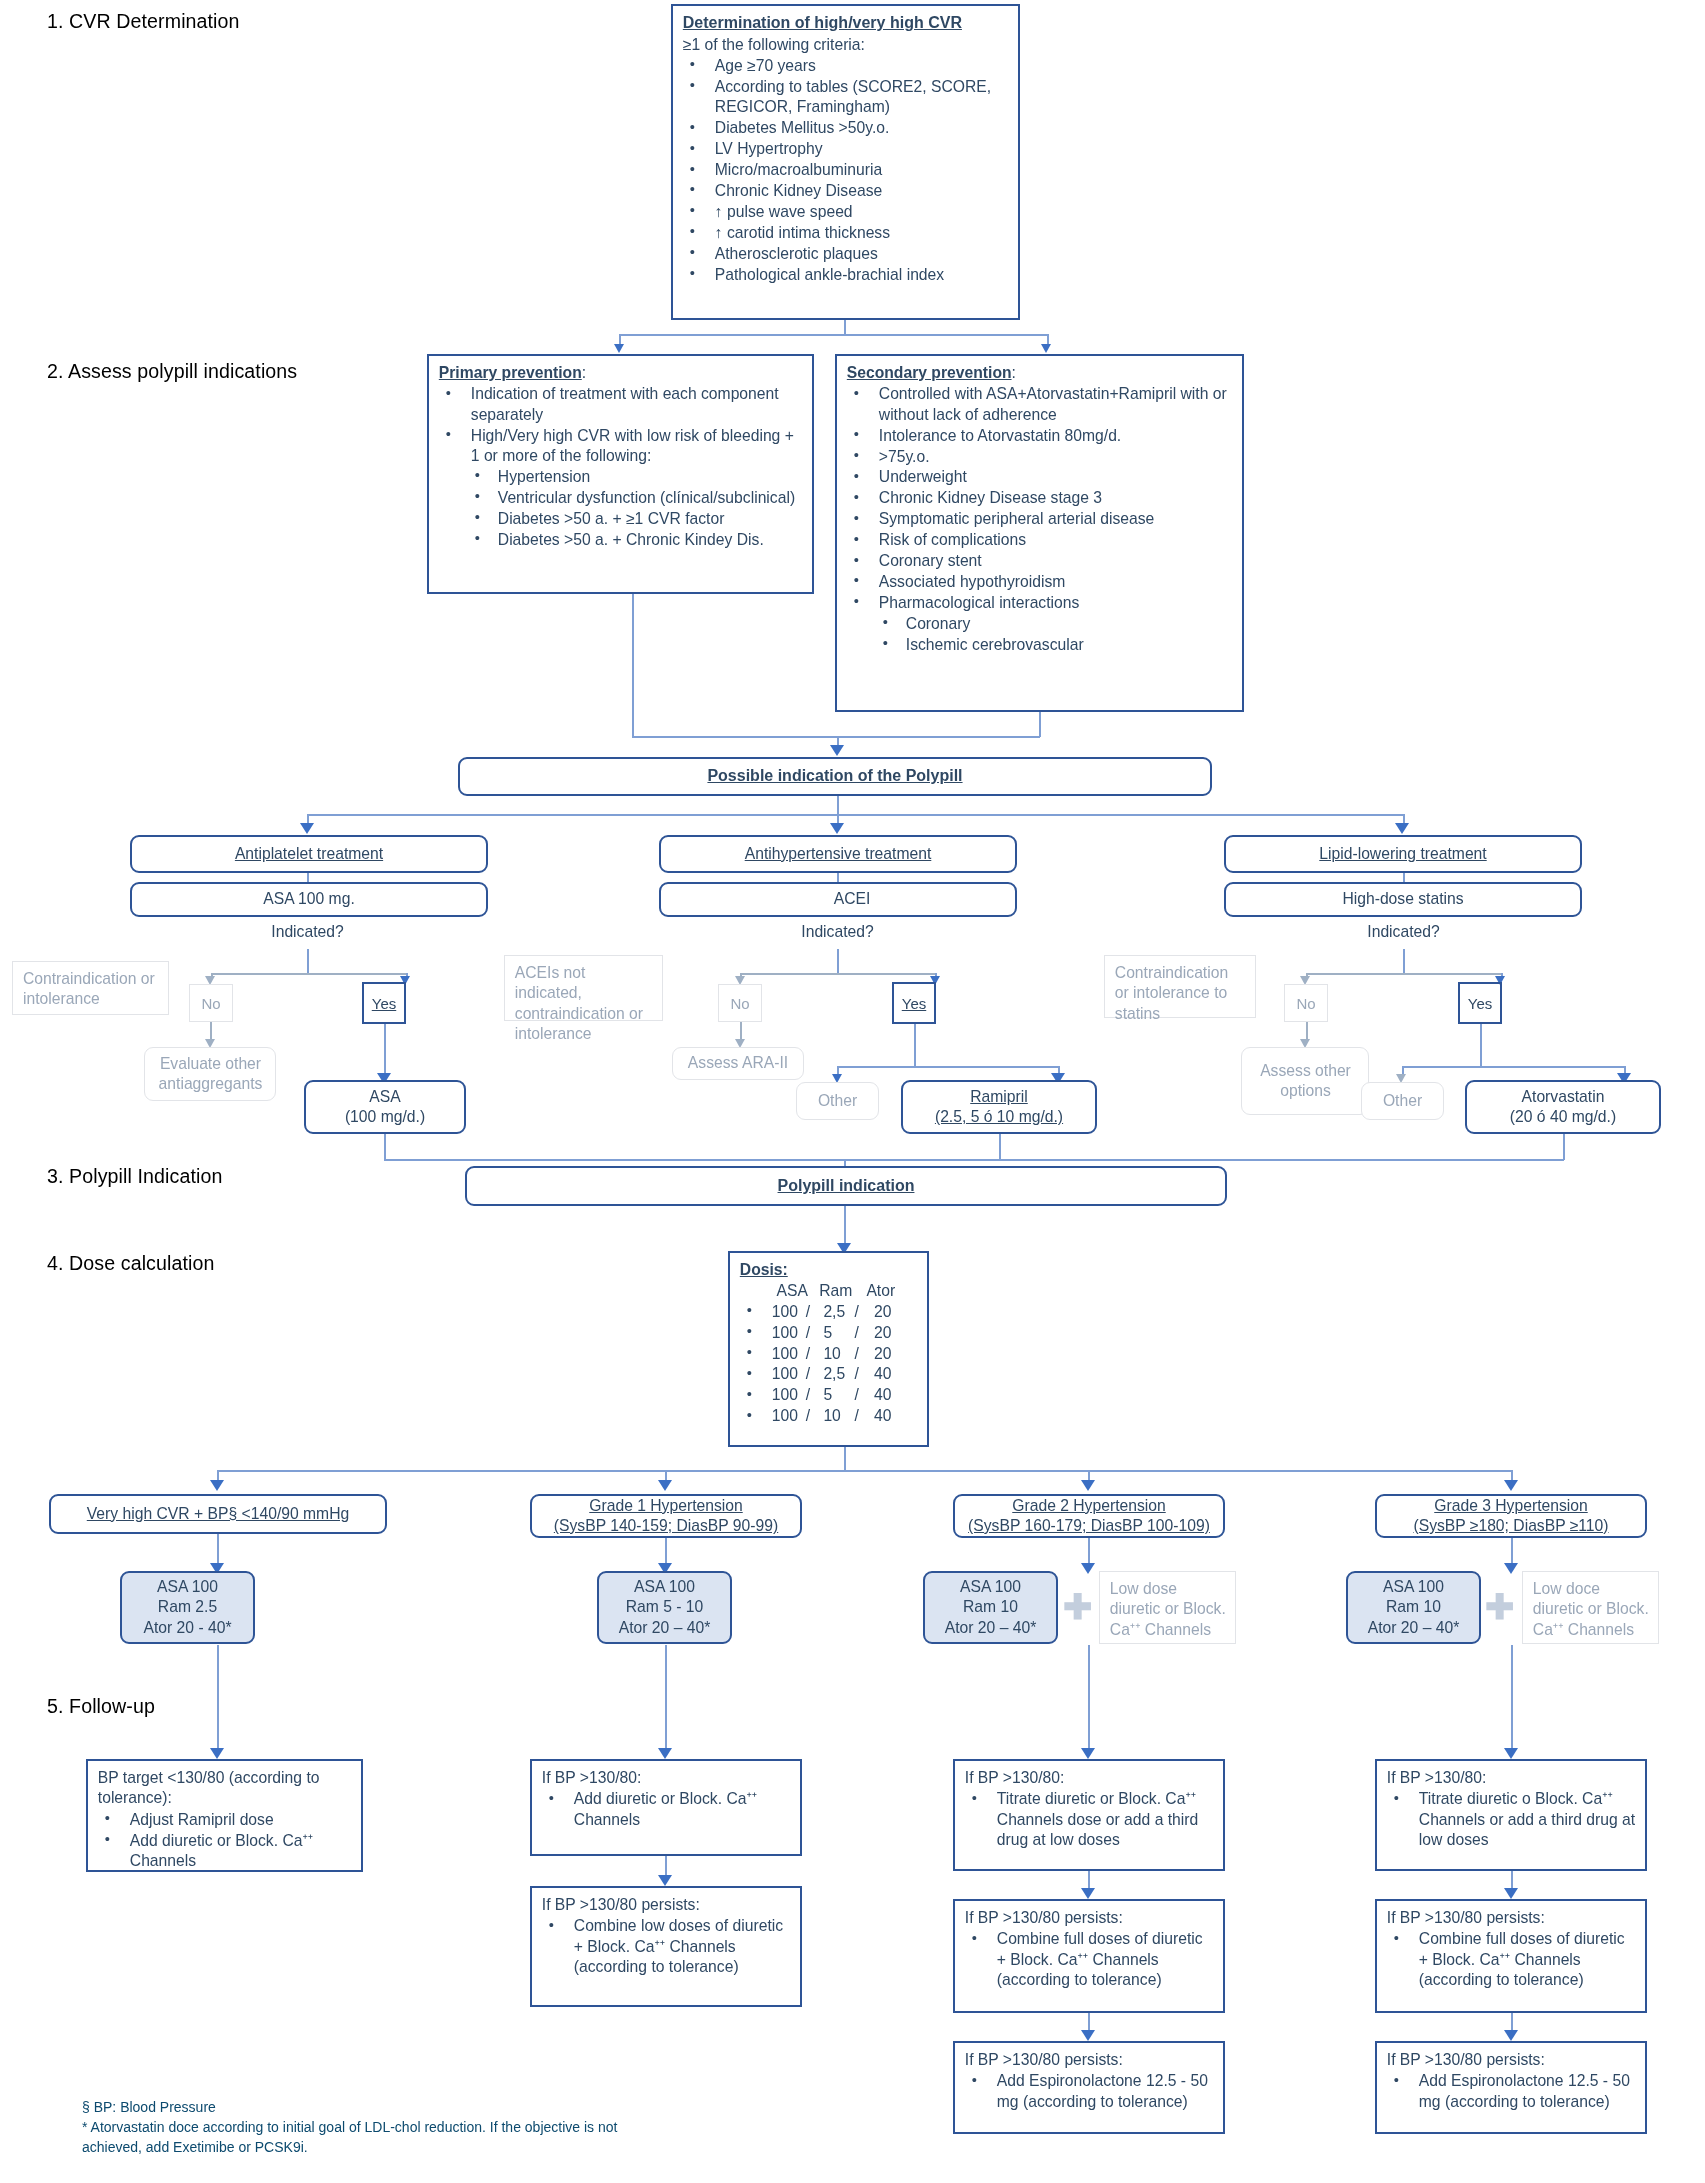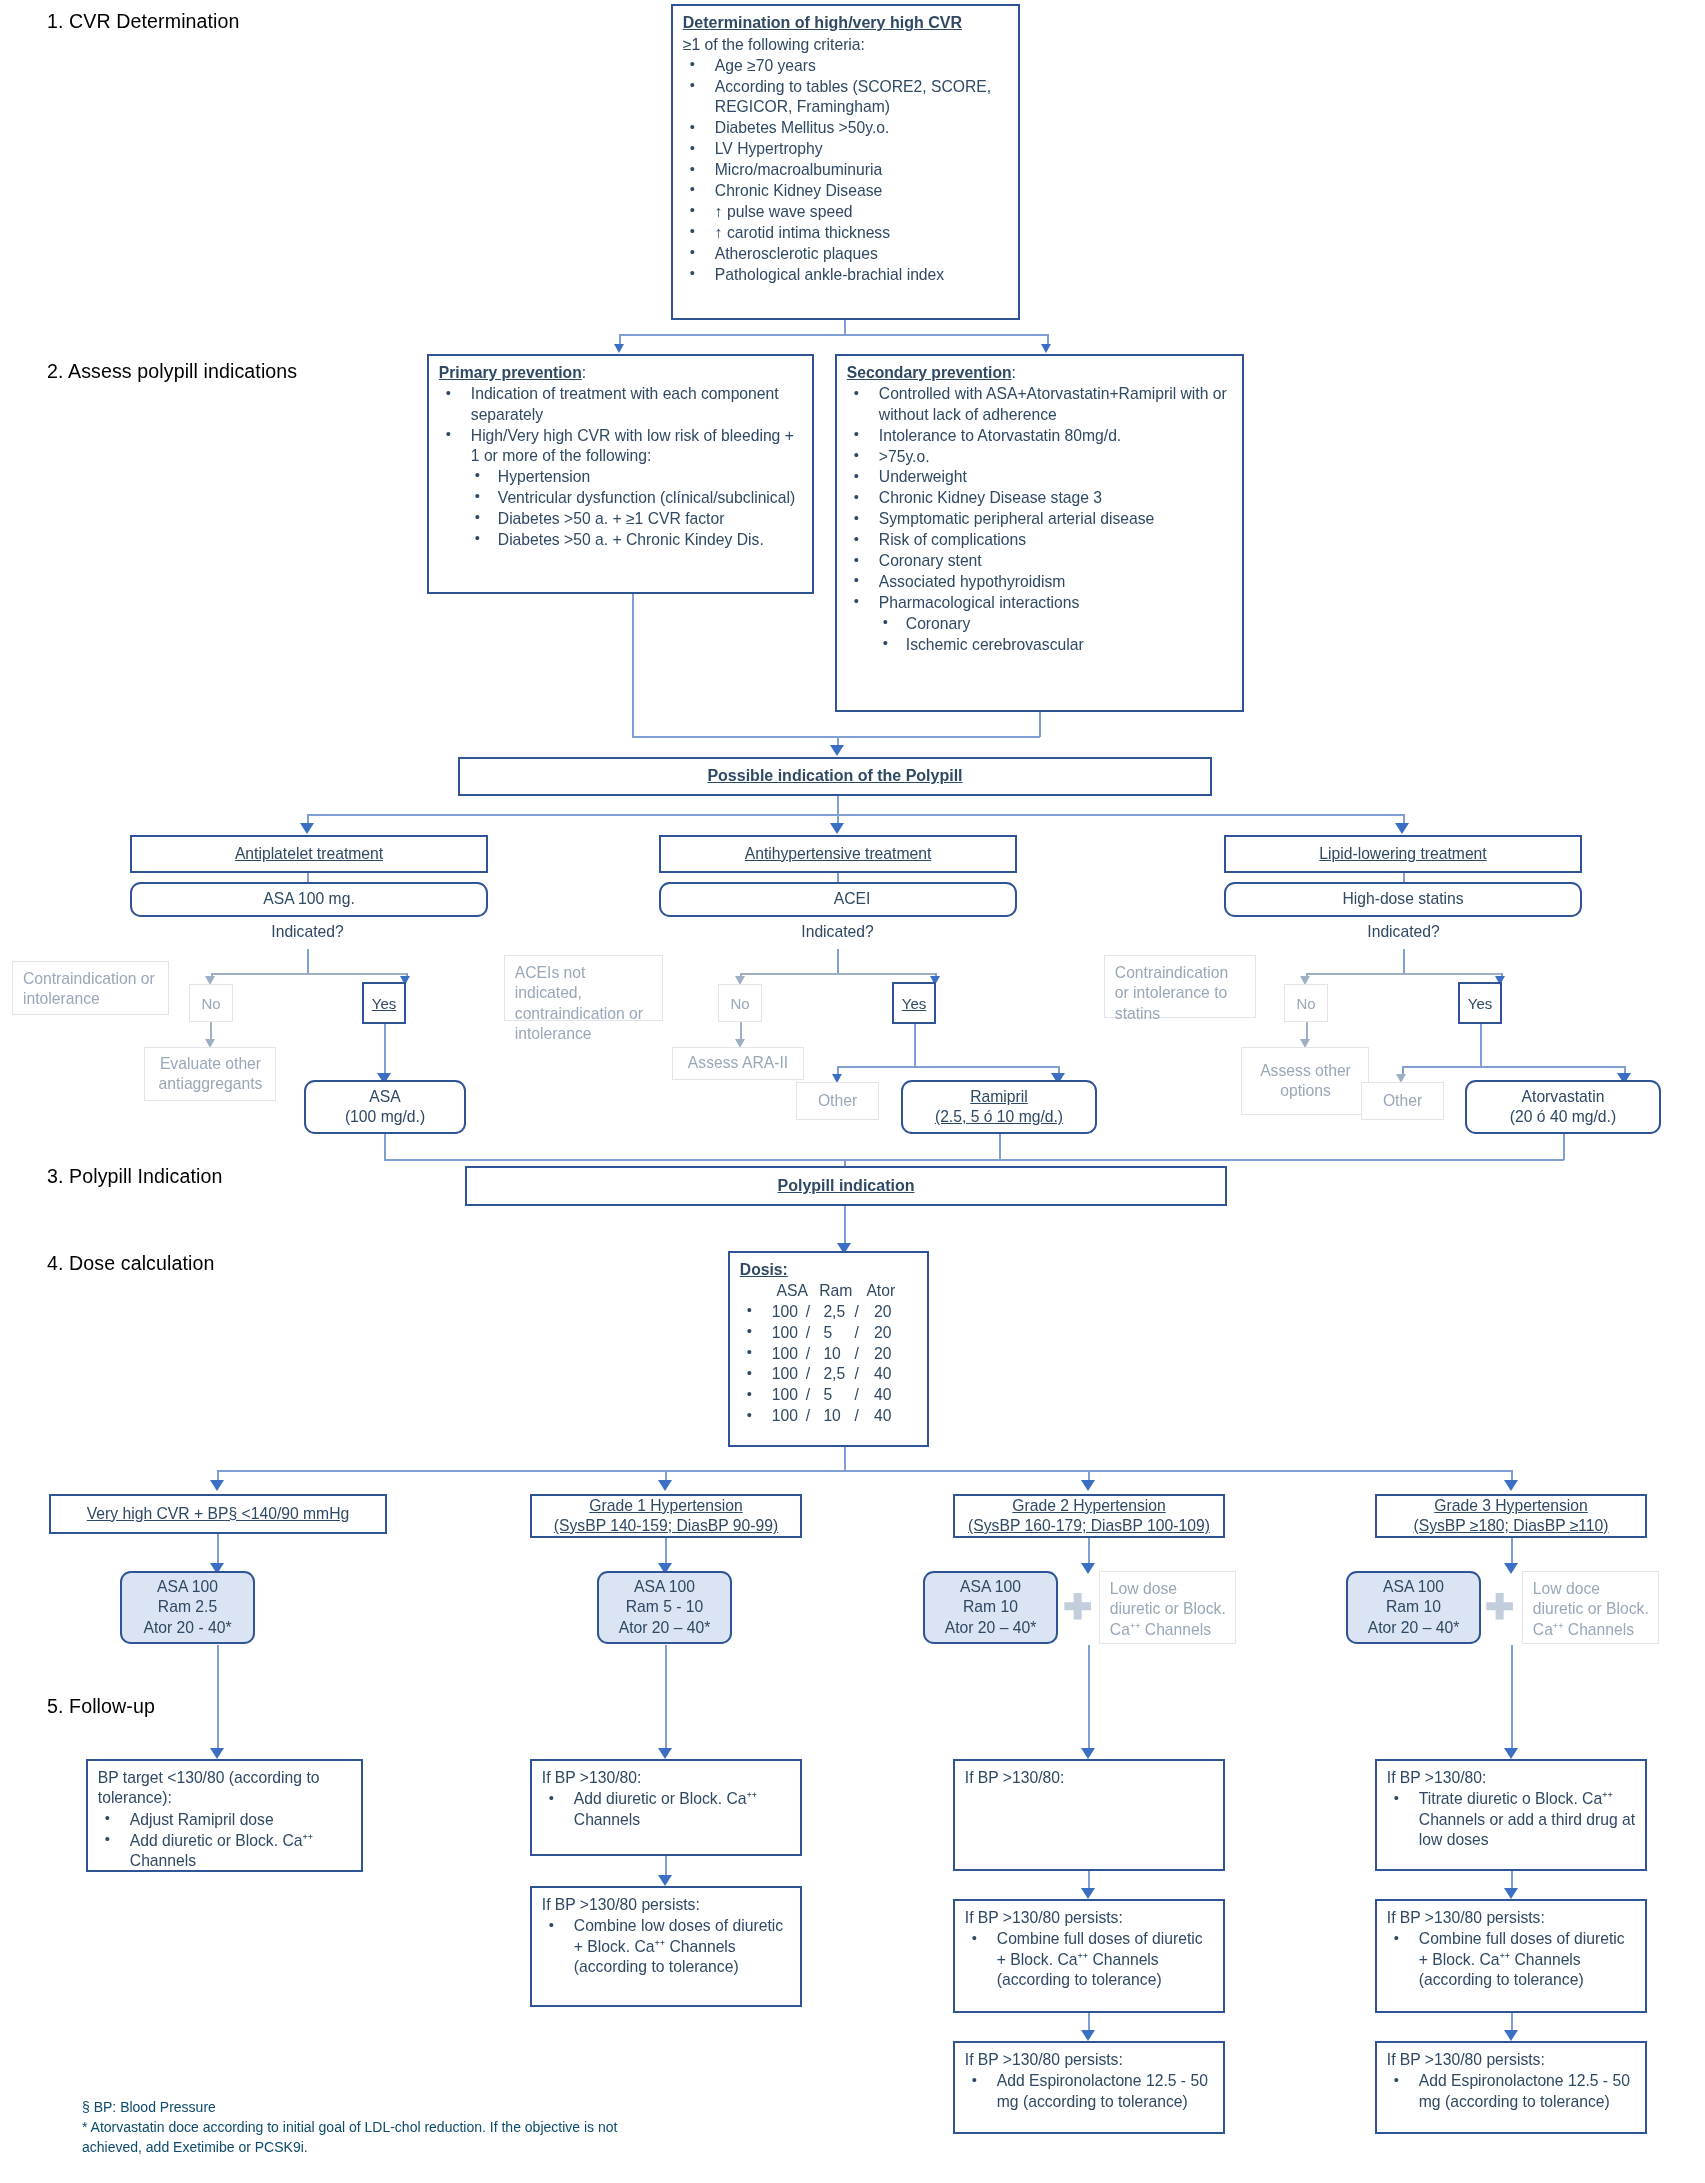--- a/index.html
+++ b/index.html
@@ -22,21 +22,21 @@
     box-sizing:border-box;
     border:2px solid #2e5496;
     background:#ffffff;
     color:#2f4863;
     font-size:15.7px;
     line-height:1.30;
   }
   .box.round{border-radius:10.8px;}
   .box.fill{background:#dbe4f2;}
   .box.grey{border:1.5px solid #e2e4e8;color:#9aa7b8;background:#ffffff;}
-  .box.center{display:flex;align-items:center;justify-content:center;text-align:center;}
+  .box.center{display:flex;align-items:center;justify-content:center;text-align:center;border-radius:9px;}
   .box.padded{padding:6.9px 8.8px 6.9px 9.8px;}
 
   .hdr{font-weight:bold;text-decoration:underline;}
   .hdr-plain{text-decoration:underline;}
 
   
   ul.bl{margin:0;padding:0;list-style:none;}
   ul.bl > li{
     position:relative;
     padding-left:32px;
@@ -396,20 +396,23 @@
     <span>Ator 20 – 40*</span>
   </div>
   <div class="plus" style="left:1063px;top:1589px;">✚</div>
   <div class="box grey padded" style="left:1099px;top:1571px;width:137px;height:73px;">
     <span>Low dose diuretic or Block. Ca⁺⁺ Channels</span>
   </div>
   <div class="ln v pale" style="left:1088px;top:1645px;height:108px;"></div>
   <div class="arw" style="left:1081px;top:1748px;"></div>
   <div class="box padded" style="left:953px;top:1759px;width:272px;height:112px;">
     <span class="ttl">If BP &gt;130/80:</span>
+    <ul class="bl">
+      <li>Titrate diuretic or Block. Ca⁺⁺ Channels dose or add a third drug at low doses</li>
+    </ul>
   </div>
   <div class="ln v pale" style="left:1088px;top:1871px;height:20.6px;"></div>
   <div class="arw" style="left:1081px;top:1888px;"></div>
   <div class="box padded" style="left:953px;top:1899px;width:272px;height:114px;">
     <span class="ttl">If BP &gt;130/80 persists:</span>
     <ul class="bl">
       <li>Combine full doses of diuretic + Block. Ca⁺⁺ Channels (according to tolerance)</li>
     </ul>
   </div>
   <div class="ln v pale" style="left:1088px;top:2013px;height:20.6px;"></div>

